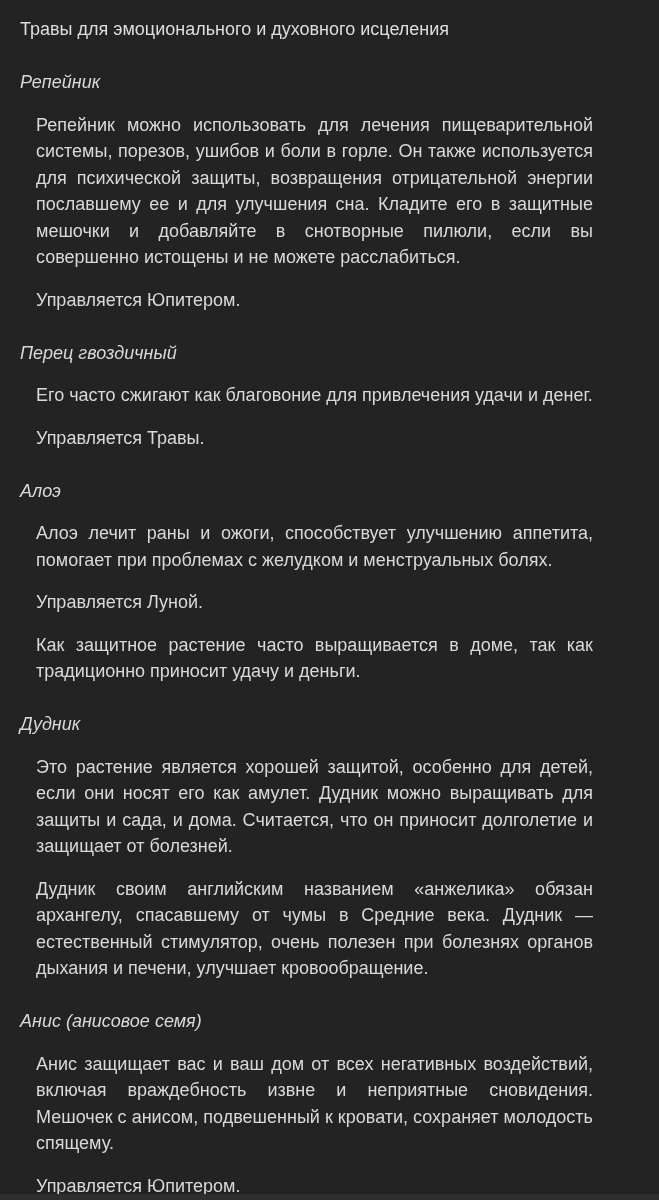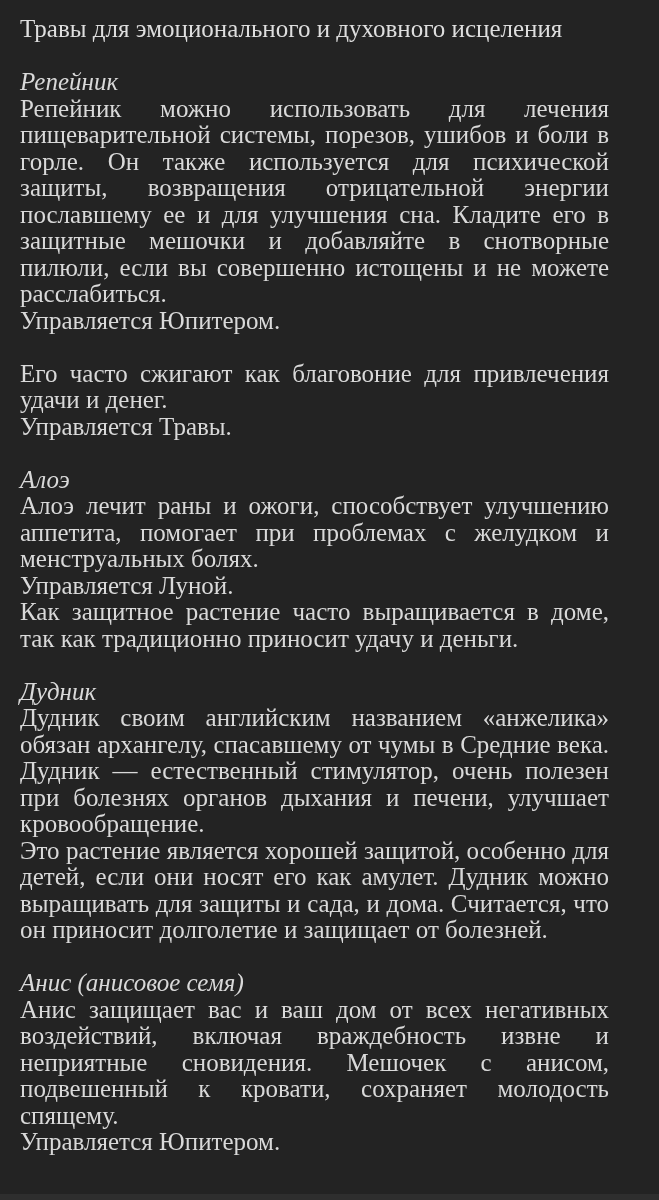--- a/index.html
+++ b/index.html
@@ -13,38 +13,38 @@
     overflow: hidden;
     position: relative;
   }
   .reader-page {
     box-sizing: border-box;
     width: 630px;
     height: 1200px;
     padding: 16px 21px 0 20px;
     background: #232323;
     color: #d9d9d9;
-    font-family: Liberation Serif, serif;
-    font-size: 25px;
+    font-family: Liberation Sans, sans-serif;
+    font-size: 18px;
     line-height: 26.5px;
     position: relative;
   }
   .page-title {
     text-align: left;
     color: #dedede;
   }
   .herb-section {
     margin-top: 26.5px; 
   }
   .herb-heading {
     font-style: italic;
     margin-top: 9px;
   }
   .herb-paragraph {
-    margin: 0;
+    margin: 16px;
     text-align: justify;
     text-justify: inter-word;
   }
   .bottom-strip {
     position: absolute;
     left: 0;
     bottom: 0;
     width: 659px;
     height: 6px;
     background: #2e2e2e;
@@ -57,35 +57,36 @@
 
   <div class="page-title">Травы для эмоционального и духовного исцеления</div>
 
   <div class="herb-section">
     <div class="herb-heading">Репейник</div>
     <p class="herb-paragraph">Репейник можно использовать для лечения пищеварительной системы, порезов, ушибов и боли в горле. Он также используется для психической защиты, возвращения отрицательной энергии пославшему ее и для улучшения сна. Кладите его в защитные мешочки и добавляйте в снотворные пилюли, если вы совершенно истощены и не можете расслабиться.</p>
     <p class="herb-paragraph">Управляется Юпитером.</p>
   </div>
 
   <div class="herb-section">
+    <div class="herb-heading">Перец гвоздичный</div>
     <p class="herb-paragraph">Его часто сжигают как благовоние для привлечения удачи и денег.</p>
     <p class="herb-paragraph">Управляется Травы.</p>
   </div>
 
   <div class="herb-section">
     <div class="herb-heading">Алоэ</div>
     <p class="herb-paragraph">Алоэ лечит раны и ожоги, способствует улучшению аппетита, помогает при проблемах с желудком и менструальных болях.</p>
     <p class="herb-paragraph">Управляется Луной.</p>
     <p class="herb-paragraph">Как защитное растение часто выращивается в доме, так как традиционно приносит удачу и деньги.</p>
   </div>
 
   <div class="herb-section">
     <div class="herb-heading">Дудник</div>
+    <p class="herb-paragraph">Это растение является хорошей защитой, особенно для детей, если они носят его как амулет. Дудник можно выращивать для защиты и сада, и дома. Считается, что он приносит долголетие и защищает от болезней.</p>
     <p class="herb-paragraph">Дудник своим английским названием «анжелика» обязан архангелу, спасавшему от чумы в Средние века. Дудник — естественный стимулятор, очень полезен при болезнях органов дыхания и печени, улучшает кровообращение.</p>
-    <p class="herb-paragraph">Это растение является хорошей защитой, особенно для детей, если они носят его как амулет. Дудник можно выращивать для защиты и сада, и дома. Считается, что он приносит долголетие и защищает от болезней.</p>
   </div>
 
   <div class="herb-section">
     <div class="herb-heading">Анис (анисовое семя)</div>
     <p class="herb-paragraph">Анис защищает вас и ваш дом от всех негативных воздействий, включая враждебность извне и неприятные сновидения. Мешочек с анисом, подвешенный к кровати, сохраняет молодость спящему.</p>
     <p class="herb-paragraph">Управляется Юпитером.</p>
   </div>
 
   <div class="bottom-strip"></div>
 

